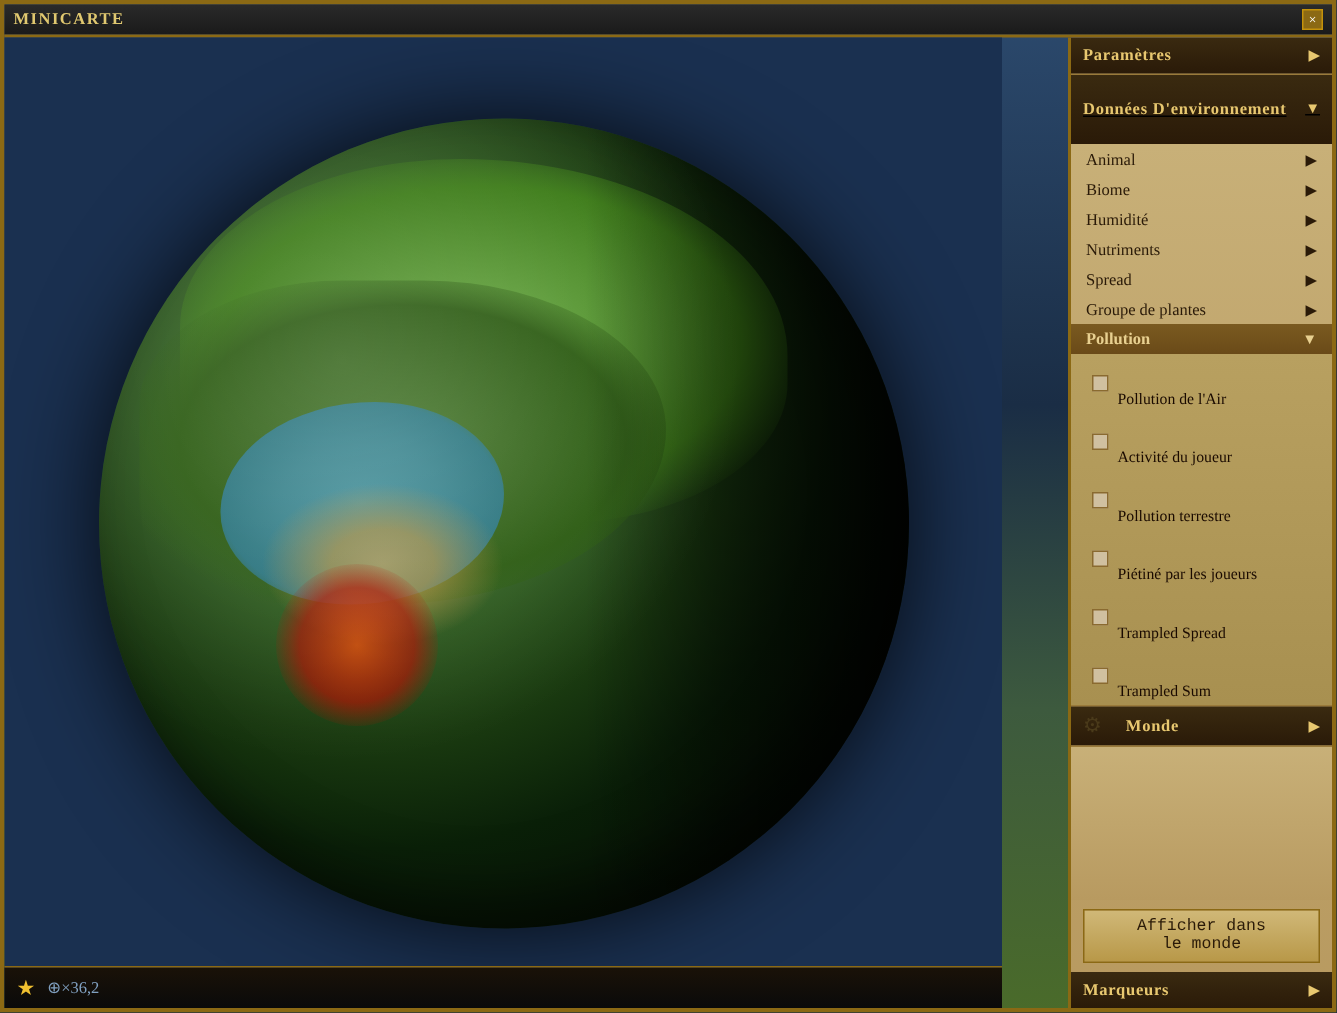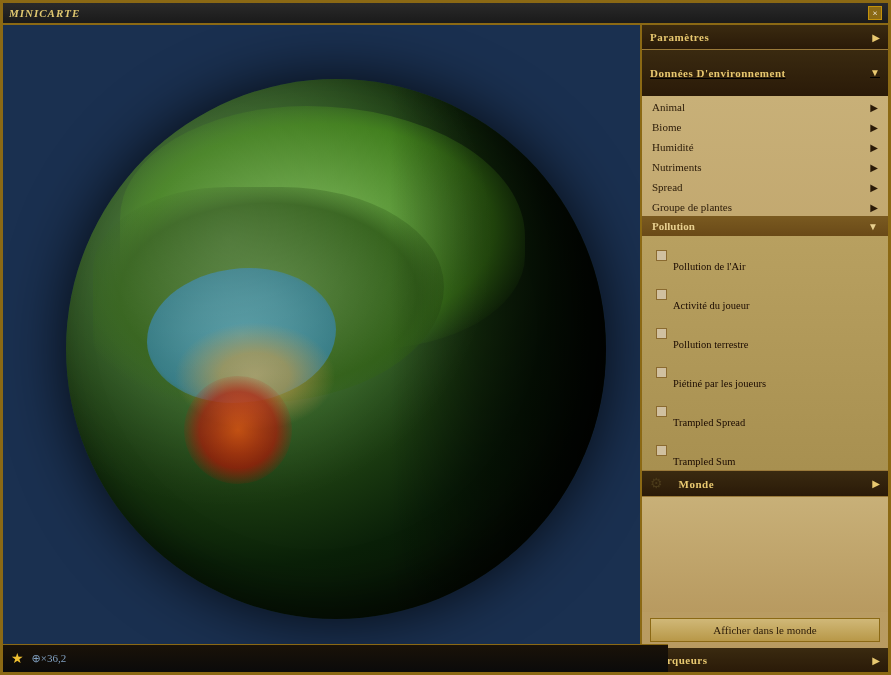--- a/index.html
+++ b/index.html
@@ -41,21 +41,20 @@
       justify-content: space-between;
       padding: 0 6px;
     }
 
     .title-text {
       color: #e0c870;
       font-size: 11px;
       font-weight: bold;
       text-transform: uppercase;
       letter-spacing: 1px;
-      font-style: italic;
     }
 
     .close-btn {
       width: 14px;
       height: 14px;
       background: #8B6914;
       border: 1px solid #c4920a;
       color: #fff;
       font-size: 9px;
       display: flex;
@@ -218,21 +217,21 @@
       font-style: italic;
       text-shadow: 1px 1px 2px #000;
       white-space: nowrap;
     }
 
     
     .right-panel {
       position: absolute;
       top: 22px;
       right: 0;
-      width: 248px;
+      width: 176px;
       bottom: 0;
       background: linear-gradient(180deg, #c8b078 0%, #b89a60 100%);
       border-left: 2px solid #8B6914;
       display: flex;
       flex-direction: column;
     }
 
     
     .panel-section {
       border-bottom: 1px solid #9a7a3a;
@@ -360,27 +359,28 @@
       background: linear-gradient(180deg, #c8b078 0%, #b89a60 100%);
     }
 
     
     .panel-bottom {
       margin-top: auto;
     }
 
     .afficher-btn {
       margin: 6px 8px;
-      padding: 5px 16px;
+      padding: 5px 26px;
       background: linear-gradient(180deg, #d0b878 0%, #b89848 100%);
       border: 1px solid #8B6914;
       color: #2a1a08;
       font-size: 11px;
       text-align: center;
       cursor: pointer;
+      font-family: Liberation Mono, monospace;
     }
 
     .marqueurs-header {
       display: flex;
       align-items: center;
       justify-content: space-between;
       padding: 5px 8px;
       background: linear-gradient(180deg, #3a2a10 0%, #2a1a08 100%);
       cursor: pointer;
       min-height: 24px;

